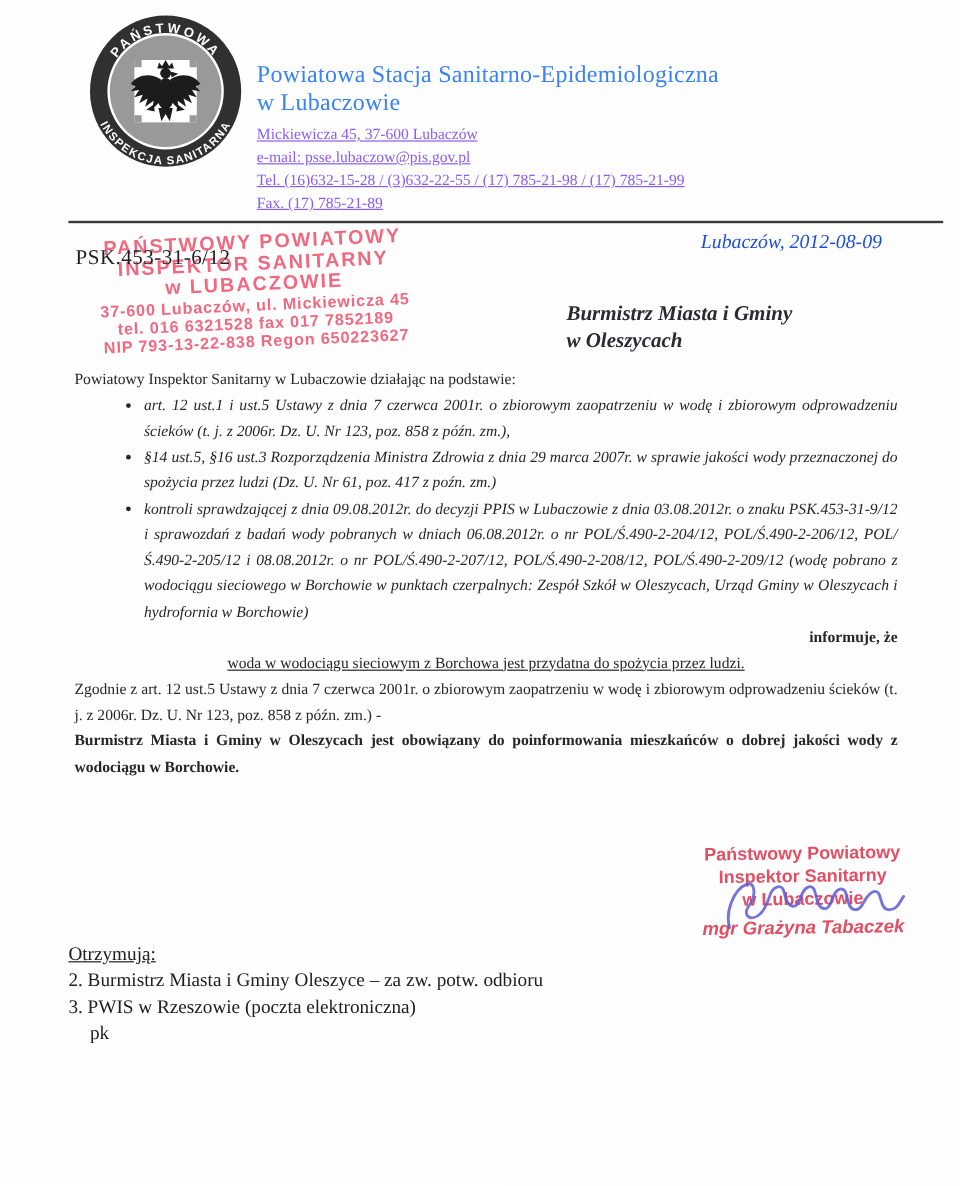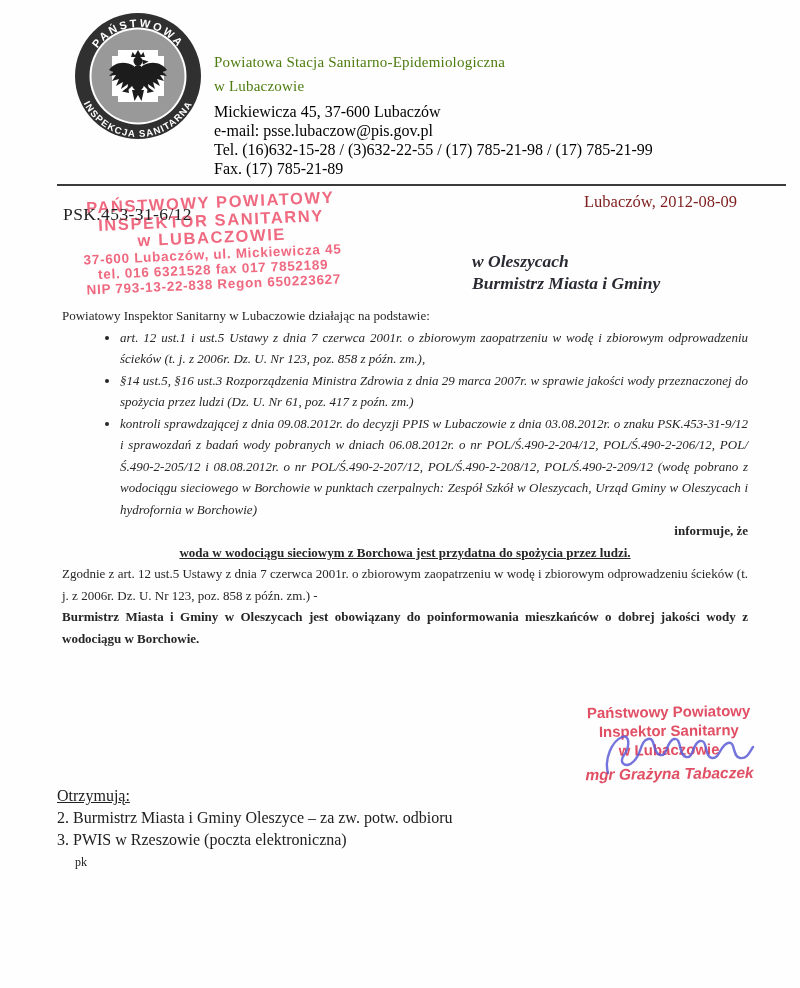--- a/index.html
+++ b/index.html
@@ -2,57 +2,57 @@
 <html lang="pl"><head>
 <meta charset="utf-8">
 <style>
   html,body{margin:0;padding:0;background:#ffffff;}
   body{width:800px;height:988px;font-family:"Liberation Serif",serif;color:#242424;}
   .page{position:relative;width:800px;height:988px;background:#fefefe;overflow:hidden;}
 
   
   .seal{position:absolute;left:72px;top:10px;width:132px;height:132px;}
   .org-block{position:absolute;left:214px;top:50px;}
-  .org-title{font-size:15px;line-height:24px;color:#4d7c0f;letter-spacing:.2px;}
-  .org-contact{font-size:16px;line-height:19px;margin-top:4px;color:#000000;}
+  .org-title{font-size:20px;line-height:24px;color:#3b82f6;letter-spacing:.2px;}
+  .org-contact{font-size:13px;line-height:19px;margin-top:4px;color:#8b5cf6;text-decoration:underline;}
   .header-rule{position:absolute;left:57px;top:184px;width:729px;height:2px;background:#3a3a3a;}
 
   
   .addr-stamp{position:absolute;left:28px;top:194px;width:368px;text-align:center;
     color:#ee5f78;font-family:"Liberation Sans",sans-serif;font-weight:bold;
     transform:rotate(-2.5deg);opacity:.93;}
   .addr-stamp .big{font-size:16.5px;letter-spacing:1.6px;line-height:17.5px;}
   .addr-stamp .small{font-size:13.5px;letter-spacing:.7px;line-height:15px;}
   .ref-number{position:absolute;left:63px;top:204px;font-size:17.5px;color:#1f1f1f;letter-spacing:.4px;}
-  .dateline{position:absolute;left:584px;top:192px;font-size:16.5px;color:#7f1d1d;}
+  .dateline{position:absolute;left:584px;top:192px;font-size:16.5px;color:#1d4ed8;font-style:italic;}
   .recipient{position:absolute;left:472px;top:250px;font-size:17.5px;font-weight:bold;
     font-style:italic;line-height:22px;color:#2a2a33;}
 
   
   .body-text{position:absolute;left:62px;top:305px;width:686px;font-size:13px;
     line-height:21.5px;text-align:justify;color:#262626;}
   .body-text p{margin:0;}
   ul.legal{margin:0;padding-left:58px;font-style:italic;}
   ul.legal li{text-align:justify;}
   .informs{text-align:right;font-weight:bold;}
-  .statement{text-align:center;font-weight:bold;text-decoration:underline;}
+  .statement{text-align:center;font-weight:normal;text-decoration:underline;}
   .closing{margin-top:26px;}
   .closing-bold{font-weight:bold;}
 
   
   .sig-stamp{position:absolute;left:556px;top:702px;width:226px;text-align:center;
     color:#e14f64;font-family:"Liberation Sans",sans-serif;font-weight:bold;
     font-size:15px;line-height:19px;transform:rotate(-.8deg);}
   .sig-name{font-style:italic;margin-top:5px;font-size:15.5px;}
   .scribble{position:absolute;left:598px;top:724px;width:160px;height:58px;}
 
   
   .distribution{position:absolute;left:57px;top:785px;font-size:16px;line-height:22px;color:#202020;}
   .dist-heading{text-decoration:underline;}
-  .initials{font-size:12px;margin-left:18px;}
+  .initials{font-size:16px;margin-left:18px;}
 </style>
 </head>
 <body>
 
 <div class="page">
 
   <svg class="seal" viewBox="0 0 132 132" aria-hidden="true">
     <circle cx="66" cy="66" r="63" fill="#303030"></circle>
     <circle cx="66" cy="66" r="48.5" fill="#ffffff"></circle>
     <circle cx="66" cy="66" r="46.5" fill="#999999"></circle>
@@ -104,22 +104,22 @@
     <div class="small">37-600 Lubaczów, ul. Mickiewicza 45</div>
     <div class="small">tel. 016 6321528 fax 017 7852189</div>
     <div class="small">NIP 793-13-22-838 Regon 650223627</div>
   </div>
 
   <div class="ref-number">PSK.453-31-6/12</div>
 
   <div class="dateline">Lubaczów, 2012-08-09</div>
 
   <div class="recipient">
+    <div>Burmistrz Miasta i Gminy</div>
     <div>w Oleszycach</div>
-    <div>Burmistrz Miasta i Gminy</div>
   </div>
 
   <div class="body-text">
     <p>Powiatowy Inspektor Sanitarny w Lubaczowie działając na podstawie:</p>
     <ul class="legal">
       <li>art. 12  ust.1 i  ust.5 Ustawy z dnia 7 czerwca 2001r. o zbiorowym zaopatrzeniu w wodę i zbiorowym odprowadzeniu ścieków  (t. j. z 2006r. Dz. U. Nr 123, poz. 858 z późn. zm.),</li>
       <li>§14 ust.5,  §16 ust.3  Rozporządzenia Ministra Zdrowia  z dnia 29 marca 2007r.  w sprawie jakości wody przeznaczonej do spożycia przez ludzi (Dz. U. Nr 61, poz. 417 z poźn. zm.)</li>
       <li>kontroli sprawdzającej z dnia 09.08.2012r. do decyzji PPIS w Lubaczowie z dnia 03.08.2012r. o znaku PSK.453-31-9/12 i sprawozdań z badań wody pobranych w dniach 06.08.2012r. o nr POL/Ś.490-2-204/12,  POL/Ś.490-2-206/12,  POL/Ś.490-2-205/12  i  08.08.2012r.  o  nr POL/Ś.490-2-207/12, POL/Ś.490-2-208/12, POL/Ś.490-2-209/12 (wodę pobrano z wodociągu sieciowego w Borchowie w punktach czerpalnych: Zespół Szkół w Oleszycach, Urząd Gminy w Oleszycach i hydrofornia w Borchowie)</li>
     </ul>
     <p class="informs">informuje, że</p>

